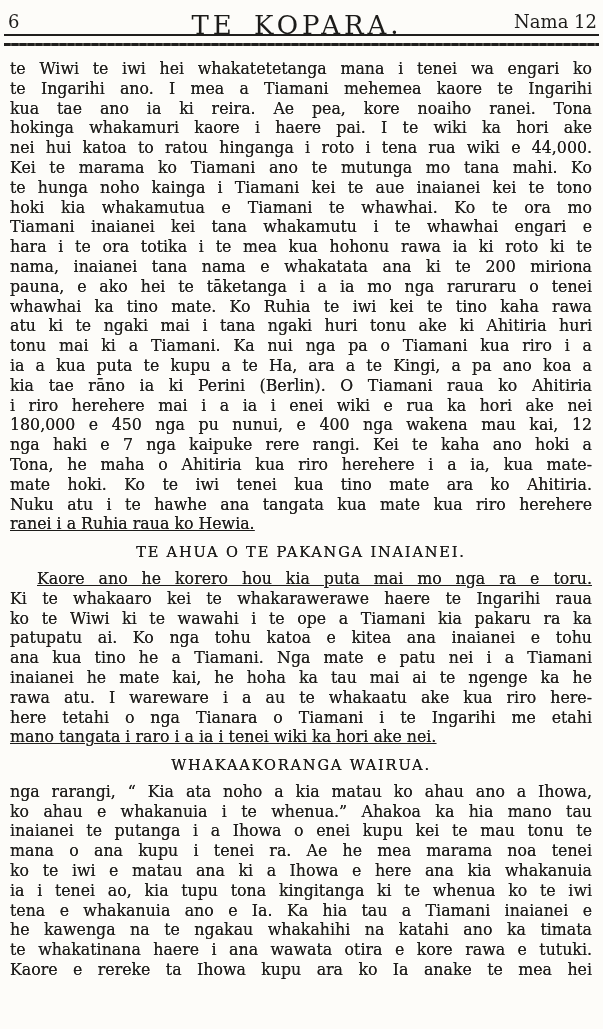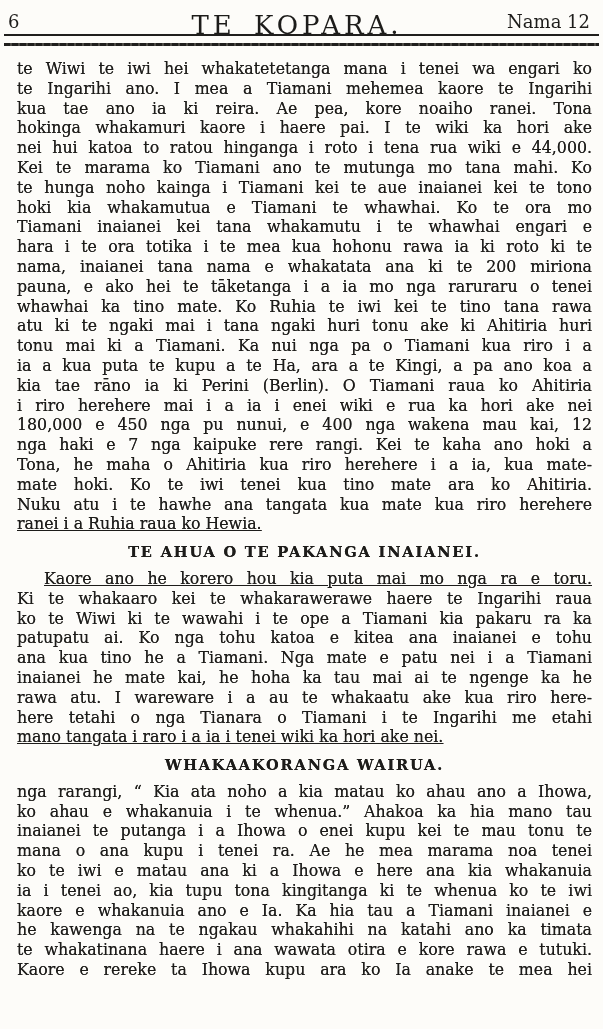--- a/index.html
+++ b/index.html
@@ -32,55 +32,54 @@
     left: 0;
     right: 9px;
     top: 10px;
     text-align: center;
     font-size: 26px;
     letter-spacing: 4px;
     word-spacing: 6px;
   }
   .issue {
     position: absolute;
-    right: 13px;
+    right: 6px;
     top: 11px;
     font-size: 18px;
   }
   .rule-thin {
     height: 2px;
     background: #201f1d;
     margin: 0 4px;
   }
   .rule-thick {
     height: 3px;
     margin: 7px 4px 0 4px;
     background: repeating-linear-gradient(90deg,
       #201f1d 0px, #201f1d 6px,
       #4d4b46 6px, #4d4b46 8px);
   }
   .content {
-    padding: 13px 11px 0 1px;
-    margin-left: 16px;
+    padding: 13px 11px 0 10px;
   }
   .para { margin: 0; }
   .jline {
     font-size: 15.8px;
     line-height: 19.8px;
     height: 19.8px;
     overflow: hidden;
     text-align: justify;
     text-align-last: justify;
     text-shadow: 0 0 0.5px rgba(20,19,17,0.75);
   }
   .lastline { text-align-last: left; text-decoration: underline; }
   .firstline { text-indent: 27px; text-decoration: underline; }
   .section-heading {
     text-align: center;
-    font-weight: bold;
+    font-weight: normal;
     font-size: 14.6px;
     letter-spacing: 1.8px;
     line-height: 19.8px;
     margin: 8px 0 7px 0;
     text-shadow: 0 0 0.6px rgba(20,19,17,0.9);
   }
 </style>
 </head>
 <body>
 
@@ -100,21 +99,21 @@
         <div class="jline">kua tae ano ia ki reira.  Ae pea, kore noaiho ranei.  Tona</div>
         <div class="jline">hokinga whakamuri kaore i haere pai.  I te wiki ka hori ake</div>
         <div class="jline">nei hui katoa to ratou hinganga i roto i tena rua wiki e 44,000.</div>
         <div class="jline">Kei te marama ko Tiamani ano te mutunga mo tana mahi.  Ko</div>
         <div class="jline">te hunga noho kainga i Tiamani kei te aue inaianei kei te tono</div>
         <div class="jline">hoki kia whakamutua e Tiamani te whawhai.  Ko te ora mo</div>
         <div class="jline">Tiamani inaianei kei tana whakamutu i te whawhai engari e</div>
         <div class="jline">hara i te ora totika i te mea kua hohonu rawa ia ki roto ki te</div>
         <div class="jline">nama, inaianei tana nama e whakatata ana ki te 200 miriona</div>
         <div class="jline">pauna, e ako hei te tāketanga i a ia mo nga raruraru o tenei</div>
-        <div class="jline">whawhai ka tino mate.  Ko Ruhia te iwi kei te tino tana rawa</div>
+        <div class="jline">whawhai ka tino mate.  Ko Ruhia te iwi kei te tino kaha rawa</div>
         <div class="jline">atu ki te ngaki mai i tana ngaki huri tonu ake ki Ahitiria huri</div>
         <div class="jline">tonu mai ki a Tiamani.  Ka nui nga pa o Tiamani kua riro i a</div>
         <div class="jline">ia a kua puta te kupu a te Ha, ara a te Kingi, a pa ano koa a</div>
         <div class="jline">kia tae rāno ia ki Perini (Berlin).  O Tiamani raua ko Ahitiria</div>
         <div class="jline">i riro herehere mai i a ia i enei wiki e rua ka hori ake nei</div>
         <div class="jline">180,000 e 450 nga pu nunui, e 400 nga wakena mau kai, 12</div>
         <div class="jline">nga haki e 7 nga kaipuke rere rangi.  Kei te kaha ano hoki a</div>
         <div class="jline">Tona, he maha o Ahitiria kua riro herehere i a ia, kua mate-</div>
         <div class="jline">mate hoki.  Ko te iwi tenei kua tino mate ara ko Ahitiria.</div>
         <div class="jline">Nuku atu i te hawhe ana tangata kua mate kua riro herehere</div>
@@ -133,19 +132,19 @@
         <div class="jline lastline">mano tangata i raro i a ia i tenei wiki ka hori ake nei.</div>
       </div>
       <div class="section-heading">WHAKAAKORANGA WAIRUA.</div>
       <div class="para">
         <div class="jline">nga rarangi, “ Kia ata noho a kia matau ko ahau ano a Ihowa,</div>
         <div class="jline">ko ahau e whakanuia i te whenua.”  Ahakoa ka hia mano tau</div>
         <div class="jline">inaianei te putanga i a Ihowa o enei kupu kei te mau tonu te</div>
         <div class="jline">mana o ana kupu i tenei ra.  Ae he mea marama noa tenei</div>
         <div class="jline">ko te iwi e matau ana ki a Ihowa e here ana kia whakanuia</div>
         <div class="jline">ia i tenei ao, kia tupu tona kingitanga ki te whenua ko te iwi</div>
-        <div class="jline">kaore e whakanuia ano e Ia.  Ka hia tau a Tiamani inaianei e</div>
+        <div class="jline">tena e whakanuia ano e Ia.  Ka hia tau a Tiamani inaianei e</div>
         <div class="jline">he kawenga na te ngakau whakahihi na katahi ano ka timata</div>
         <div class="jline">te whakatinana haere i ana wawata otira e kore rawa e tutuki.</div>
         <div class="jline">Kaore e rereke ta Ihowa kupu ara ko Ia anake te mea hei</div>
       </div>
     </div>
 </div>
 
 </body></html>

